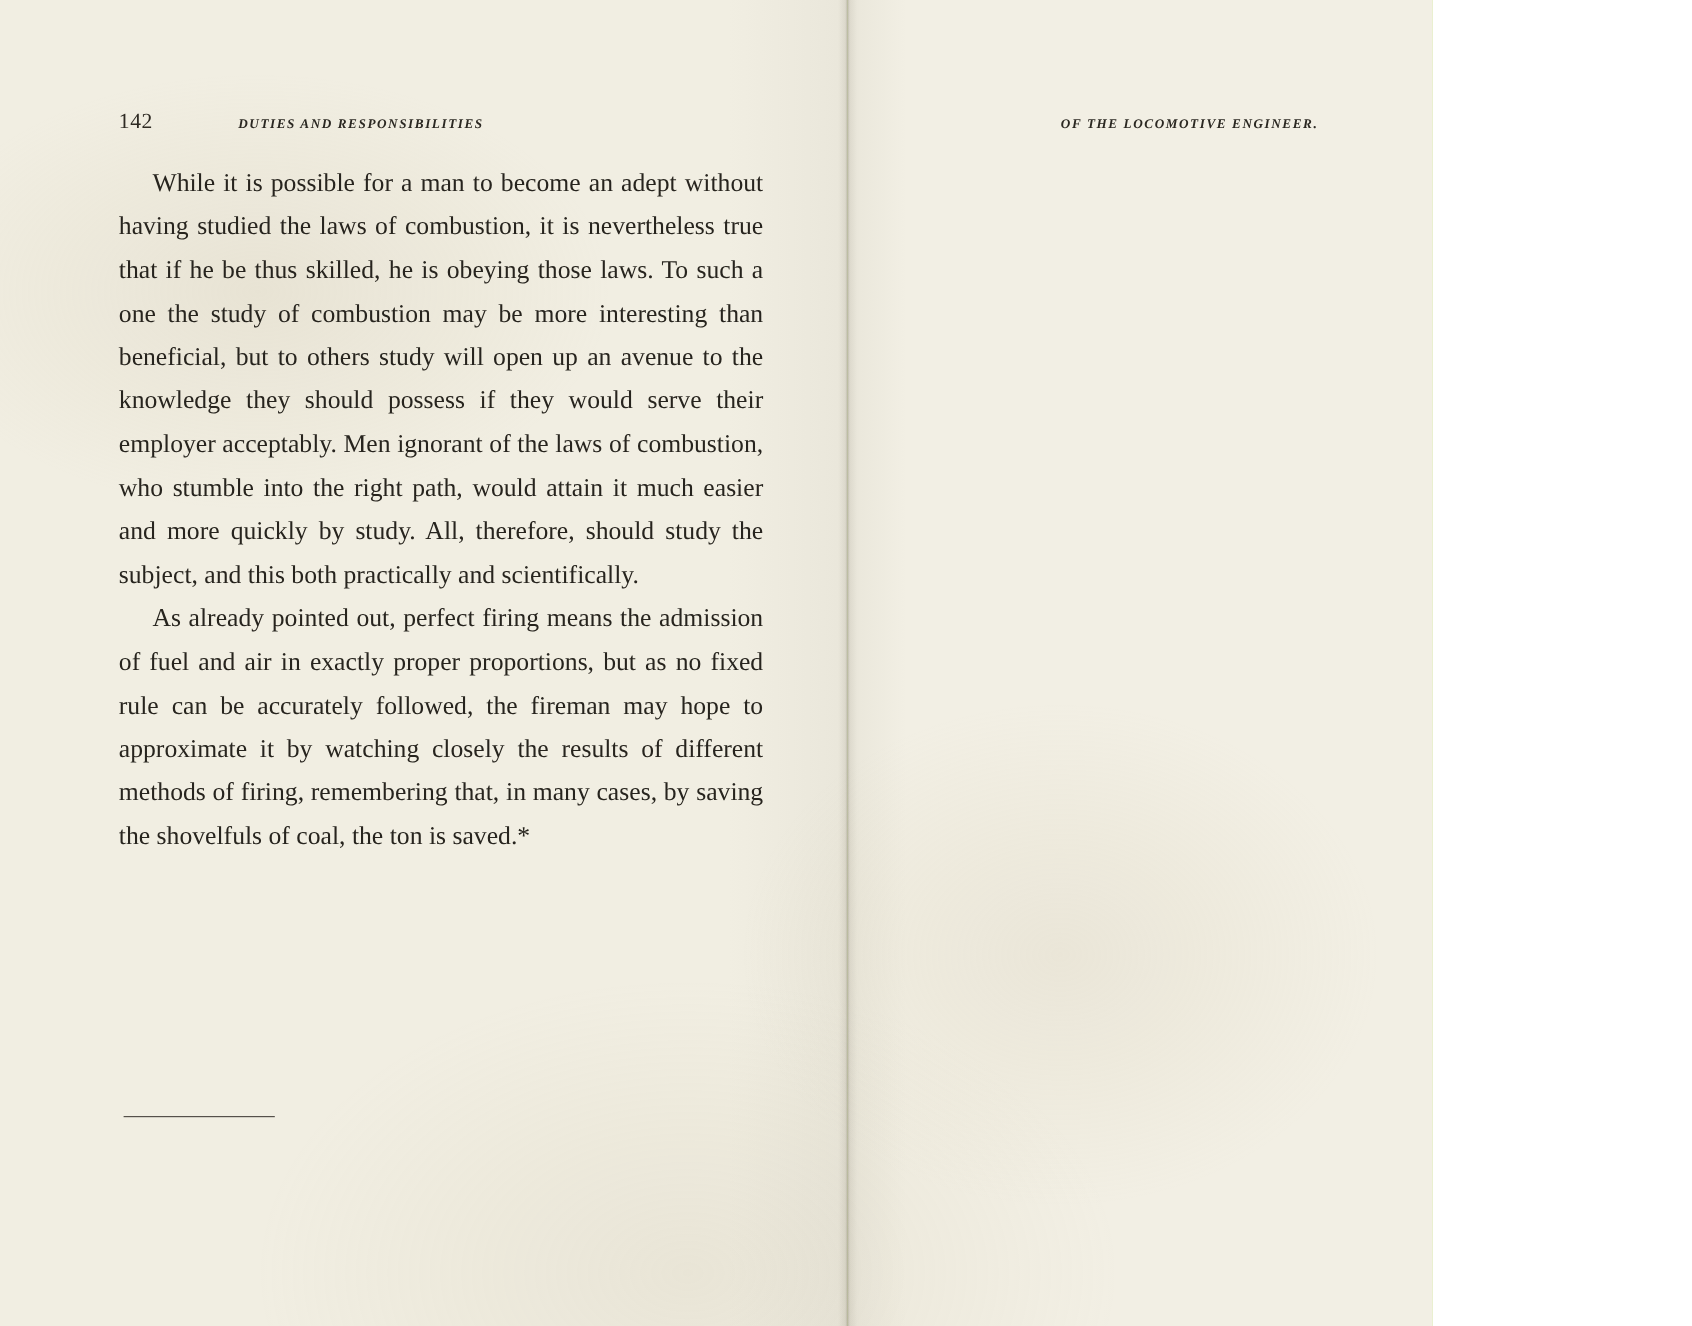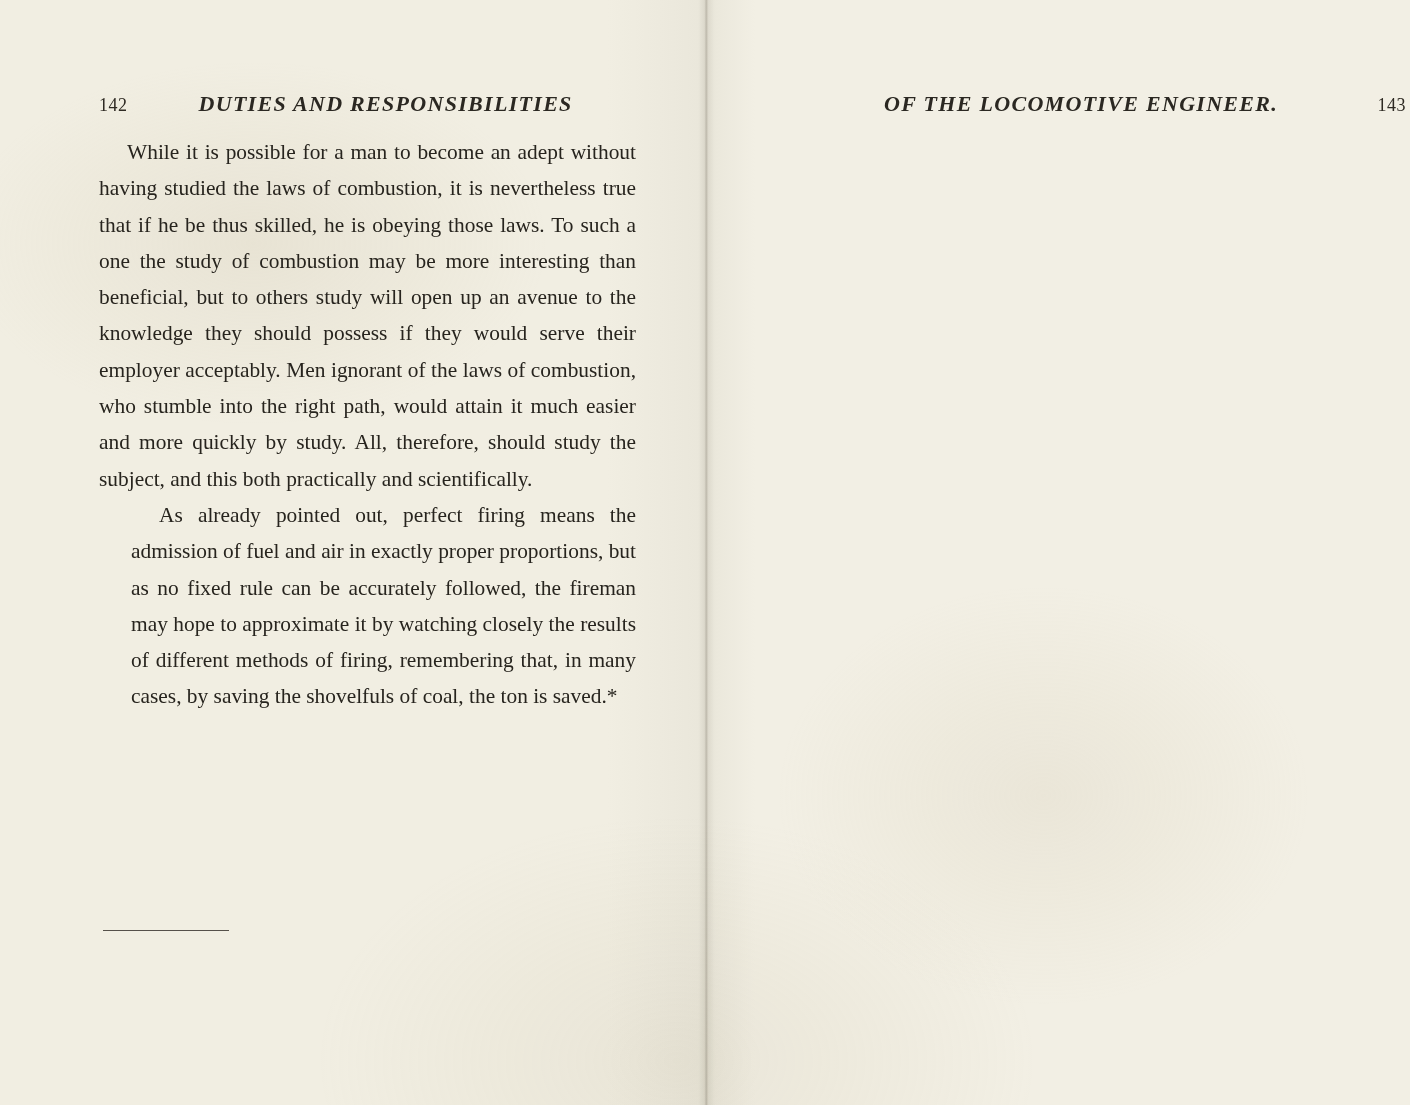--- a/index.html
+++ b/index.html
@@ -3,21 +3,21 @@
 <meta charset="utf-8">
 <style>
   html, body {
     margin: 0;
     padding: 0;
     background: #ffffff;
   }
 
   #spread {
     position: relative;
-    width: 1410px;
+    width: 1194px;
     height: 1105px;
     background: #bef264;
     overflow: hidden;
     font-family: "Liberation Serif", "DejaVu Serif", serif;
     color: #2b2822;
   }
 
   
   .leaf {
     position: absolute;
@@ -83,21 +83,21 @@
 
   .folio {
     font-size: 18px;
     font-style: normal;
     color: #2e2a23;
     letter-spacing: 0.5px;
   }
   .runtitle {
     font-style: italic;
     font-weight: 700;
-    font-size: 22px;
+    font-size: 11px;
     letter-spacing: 1.3px;
     color: #2b2822;
   }
   .runhead-left .folio { margin-right: 0; }
   .runhead-left .runtitle { margin-left: 71px; }
   .runhead-right .runtitle { margin-left: 0; }
   .runhead-right .folio { margin-left: auto; }
 
   
   .col {
@@ -109,21 +109,21 @@
   }
   .col-left  { left: 99px;  top: 134px; width: 537px; }
 
   .col p {
     margin: 0;
     text-indent: 28px;
     text-align: justify;
   }
   .col p.noindent { text-indent: 0; }
   .col p:last-child { text-align: justify; }
-  .col p.lastpar { text-align-last: left; margin-left: 32px; }
+  .col p.lastpar { text-align-last: left; }
 
   
   .footnote {
     position: absolute;
     font-size: 14.6px;
     line-height: 23.3px;
     color: #2b2822;
     text-align: justify;
   }
   .footnote-left  { left: 99px;  top: 930px; width: 537px; }

